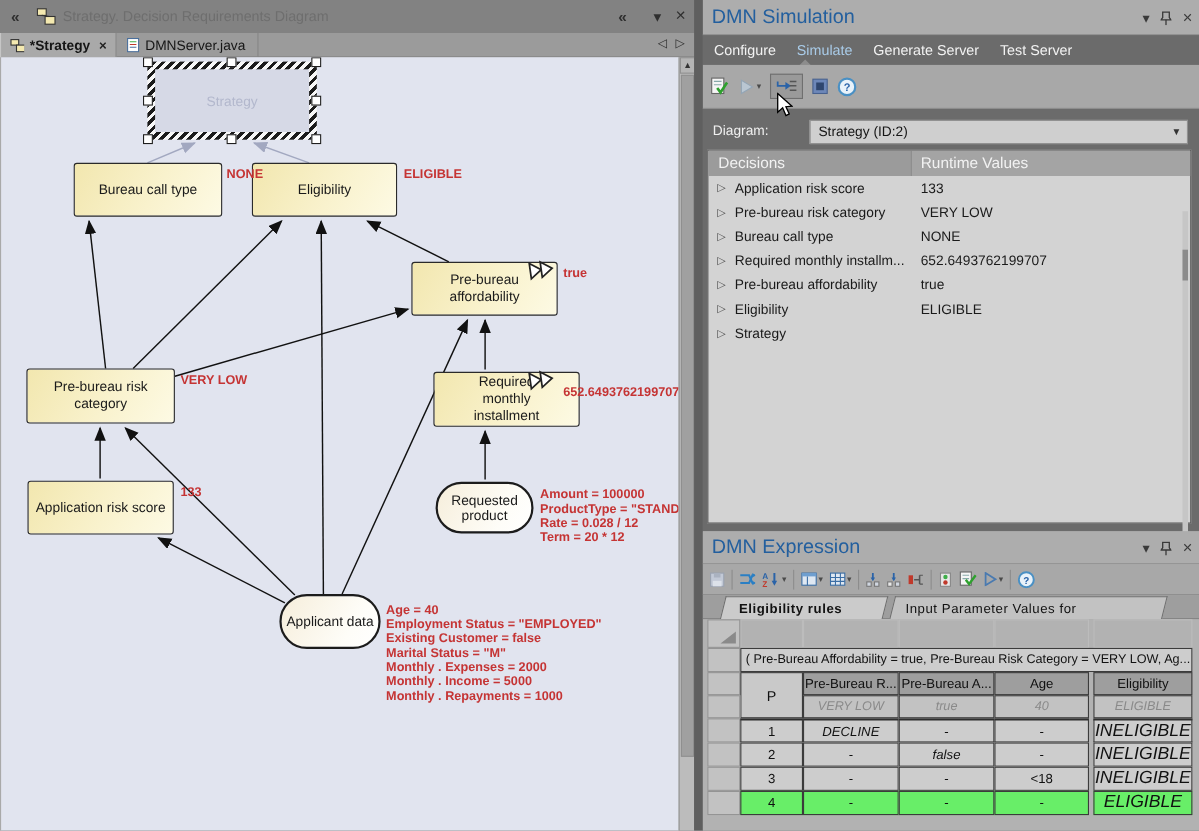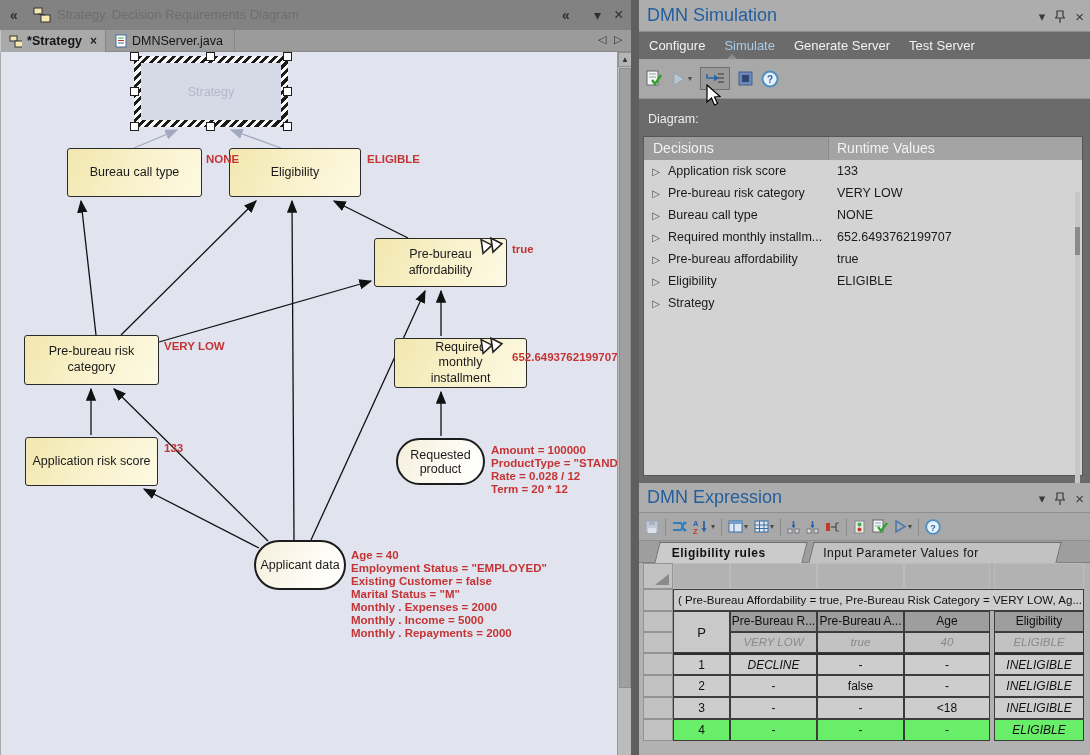--- a/index.html
+++ b/index.html
@@ -75,21 +75,21 @@
   #dgrid { position:absolute; left:4px; top:0; display:grid; grid-template-columns:30px 57px 87px 87px 86px 4px 90px; grid-template-rows:26px 22px 21px 21px 22px 22px 22px 22px; }
   .rowhdr { background:#c2c2c2; border:1px solid #949494; }
   .ehdr { background:#b2b2b2; border:1px solid #bcbcbc; }
   .merged { grid-column:2 / span 6; background:#cdcdcd; border:1px solid #3c3c3c; font-size:11.5px; color:#111; line-height:20px; padding-left:4px; white-space:nowrap; overflow:hidden; }
   .pcellhp { grid-column:2; grid-row:3 / span 2; background:#c9c9c9; border:1px solid #3c3c3c; display:flex; align-items:center; justify-content:center; font-size:13px; color:#111; }
   .chdr { background:#9e9e9e; border:1px solid #3c3c3c; font-size:12px; color:#101010; text-align:center; line-height:19px; white-space:nowrap; overflow:hidden; }
   .prow { background:#c2c2c2; border:1px solid #3c3c3c; font-size:11.5px; font-style:italic; color:#8a8a8a; text-align:center; line-height:19px; }
   .ncell { background:#cdcdcd; border:1px solid #3c3c3c; font-size:12px; color:#111; text-align:center; line-height:20px; }
   .dcell { background:#cdcdcd; border:1px solid #3c3c3c; font-size:12px; color:#111; text-align:center; line-height:20px; }
   .dcell.it { font-style:italic; }
-  .ocell { background:#cdcdcd; border:1px solid #3c3c3c; font-size:12px; font-style:italic; color:#111; text-align:center; line-height:20px; }
+  .ocell { background:#cdcdcd; border:1px solid #3c3c3c; font-size:16px; font-style:italic; color:#111; text-align:center; line-height:20px; }
   .gapcell { background:#b2b2b2; }
   .green { background:#68ee68 !important; }
   .toprule { border-top:2px solid #2e2e2e; }
 
   #cursor { position:absolute; left:706px; top:84px; z-index:99; }
 </style>
 </head>
 <body>
 
 <div id="left-caption">
@@ -217,21 +217,21 @@
     <div>Rate = 0.028 / 12</div>
       <div>Term = 20 * 12</div>
   </div>
   <div class="rt-multi" style="position:absolute; left:350px; top:497px;">
     <div>Age = 40</div>
       <div>Employment Status = "EMPLOYED"</div>
     <div>Existing Customer = false</div>
       <div>Marital Status = "M"</div>
     <div>Monthly . Expenses = 2000</div>
       <div>Monthly . Income = 5000</div>
-    <div>Monthly . Repayments = 2000</div>
+    <div>Monthly . Repayments = 1000</div>
   </div>
 </div>
 
 <div id="cv-scroll">
   <div class="sbtn">▲</div>
   <div class="sthumb"></div>
 </div>
 <div id="splitter"></div>
 
 <div id="rightpane">
@@ -288,20 +288,24 @@
       <span class="tb-btn">
         <svg width="18" height="18">
             <circle cx="9" cy="9" r="7.5" fill="#e8f2fa" stroke="#4a90c4" stroke-width="2"></circle>
             <text x="9" y="13" text-anchor="middle" font-size="10" font-weight="bold" fill="#2a63a8">?</text>
           </svg>
       </span>
     </div>
     <div id="sim-body">
       <div id="diag-row">
         <span class="lbl">Diagram:</span>
+        <div id="diag-select">
+          <span>Strategy (ID:2)</span>
+          <span class="dd">▼</span>
+        </div>
       </div>
       <div id="dec-table">
         <div id="dec-head">
           <span class="h1">Decisions</span>
           <span class="h2">Runtime Values</span>
         </div>
         <div class="dec-row">
             <span class="tri">▷</span>
             <span class="dname">Application risk score</span>
             <span class="dval">133</span>
@@ -493,21 +497,21 @@
         <div class="rowhdr" style="grid-row:5; grid-column:1;"></div>
         <div class="ncell toprule" style="grid-row:5; grid-column:2;">1</div>
         <div class="dcell it toprule" style="grid-row:5; grid-column:3;">DECLINE</div>
         <div class="dcell toprule" style="grid-row:5; grid-column:4;">-</div>
         <div class="dcell toprule" style="grid-row:5; grid-column:5;">-</div>
         <div class="gapcell" style="grid-row:5; grid-column:6;"></div>
         <div class="ocell toprule" style="grid-row:5; grid-column:7;">INELIGIBLE</div>
         <div class="rowhdr" style="grid-row:6; grid-column:1;"></div>
         <div class="ncell" style="grid-row:6; grid-column:2;">2</div>
         <div class="dcell" style="grid-row:6; grid-column:3;">-</div>
-        <div class="dcell" style="grid-row:6; grid-column:4;">false</div>
+        <div class="dcell" style="grid-row:6; grid-column:4;font-style:italic;">false</div>
         <div class="dcell" style="grid-row:6; grid-column:5;">-</div>
         <div class="gapcell" style="grid-row:6; grid-column:6;"></div>
         <div class="ocell" style="grid-row:6; grid-column:7;">INELIGIBLE</div>
         <div class="rowhdr" style="grid-row:7; grid-column:1;"></div>
         <div class="ncell" style="grid-row:7; grid-column:2;">3</div>
         <div class="dcell" style="grid-row:7; grid-column:3;">-</div>
         <div class="dcell" style="grid-row:7; grid-column:4;">-</div>
         <div class="dcell" style="grid-row:7; grid-column:5;">&lt;18</div>
         <div class="gapcell" style="grid-row:7; grid-column:6;"></div>
         <div class="ocell" style="grid-row:7; grid-column:7;">INELIGIBLE</div>

